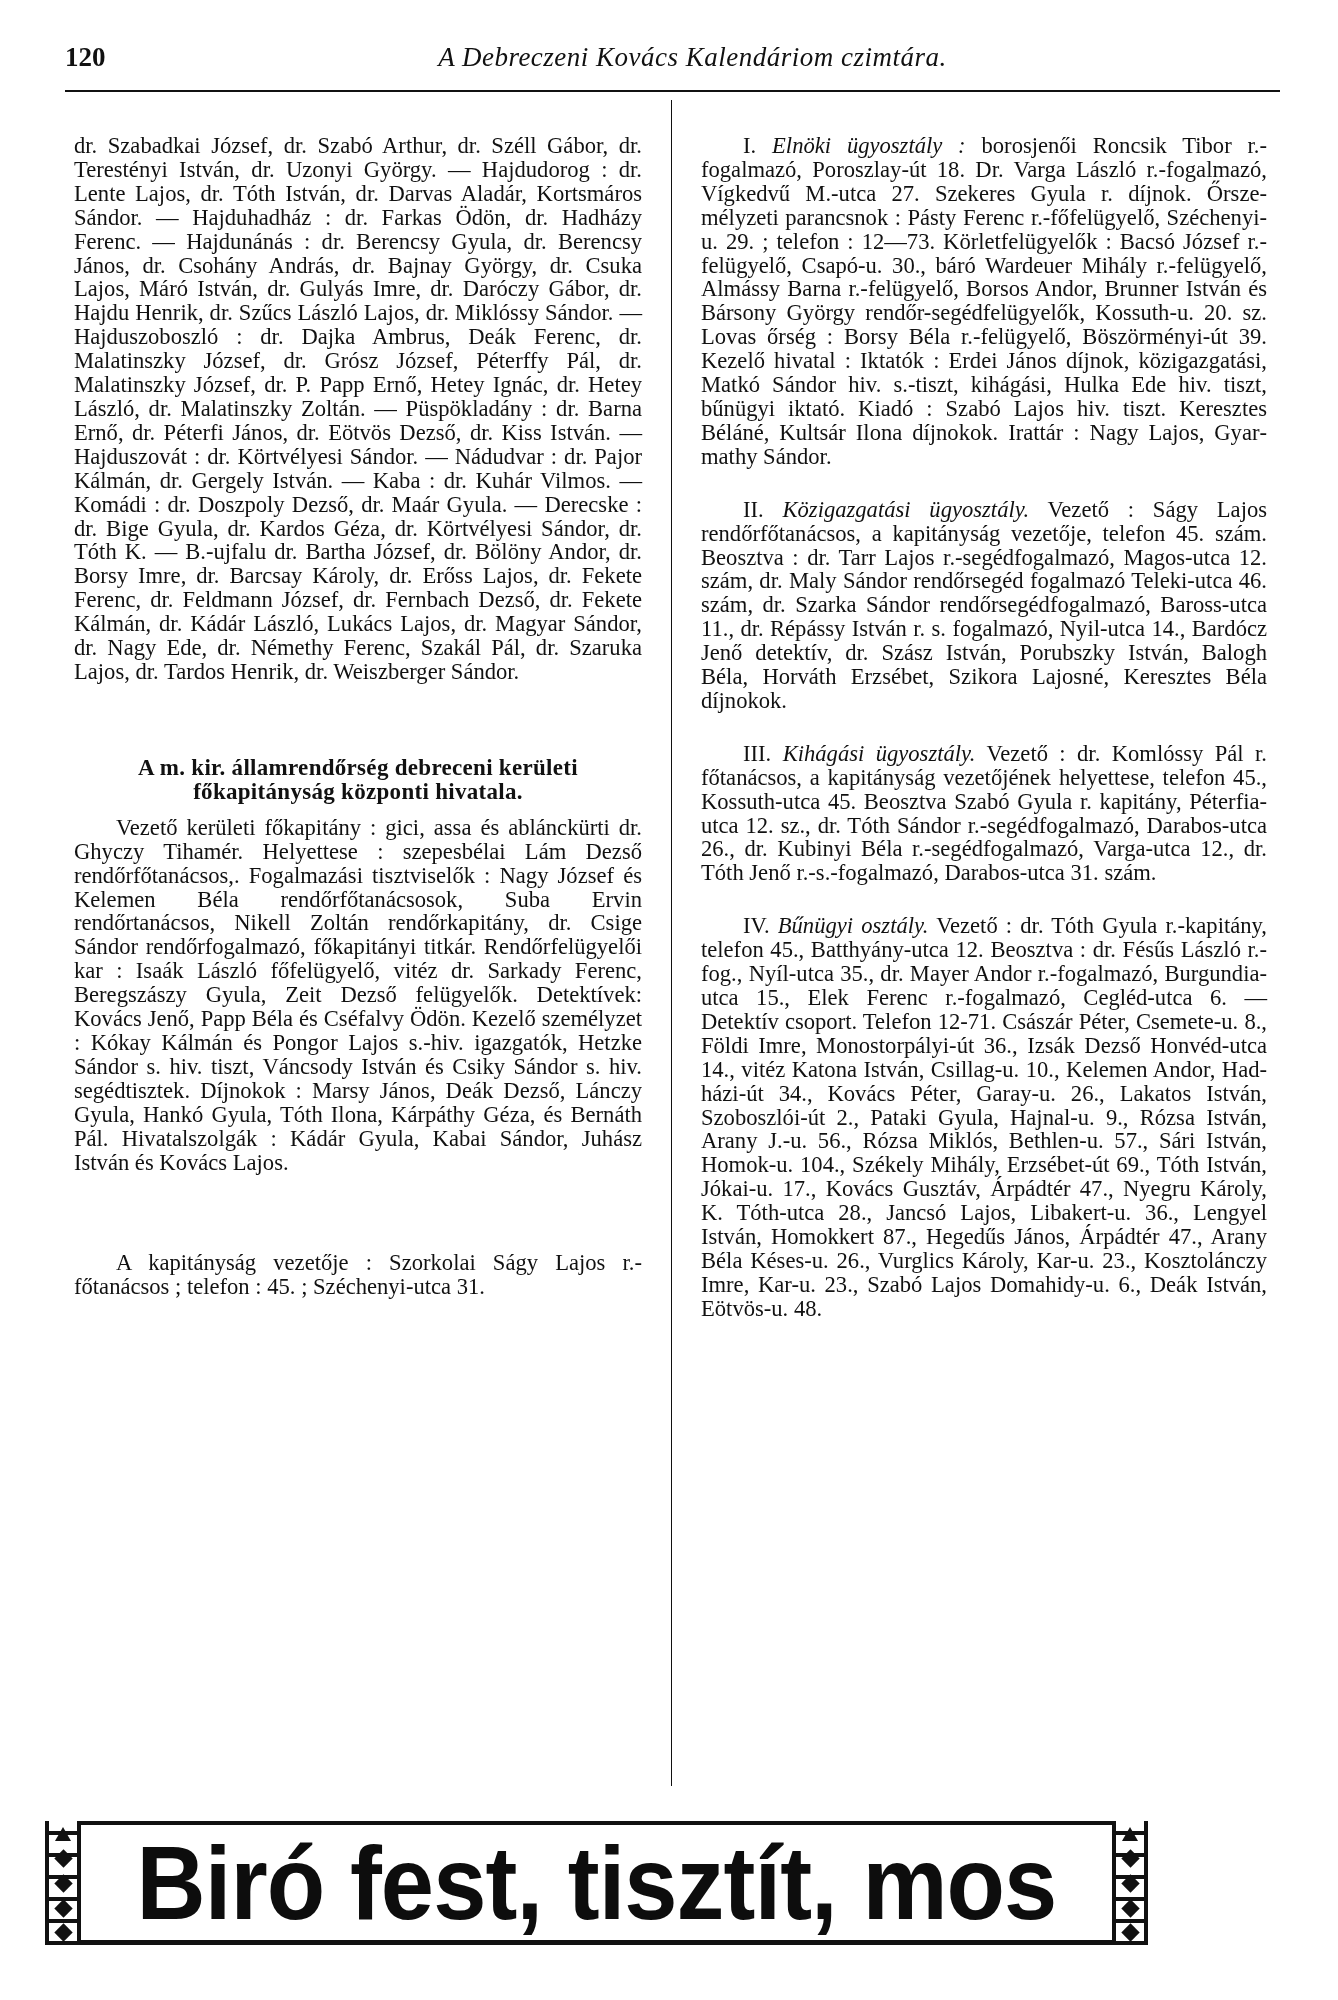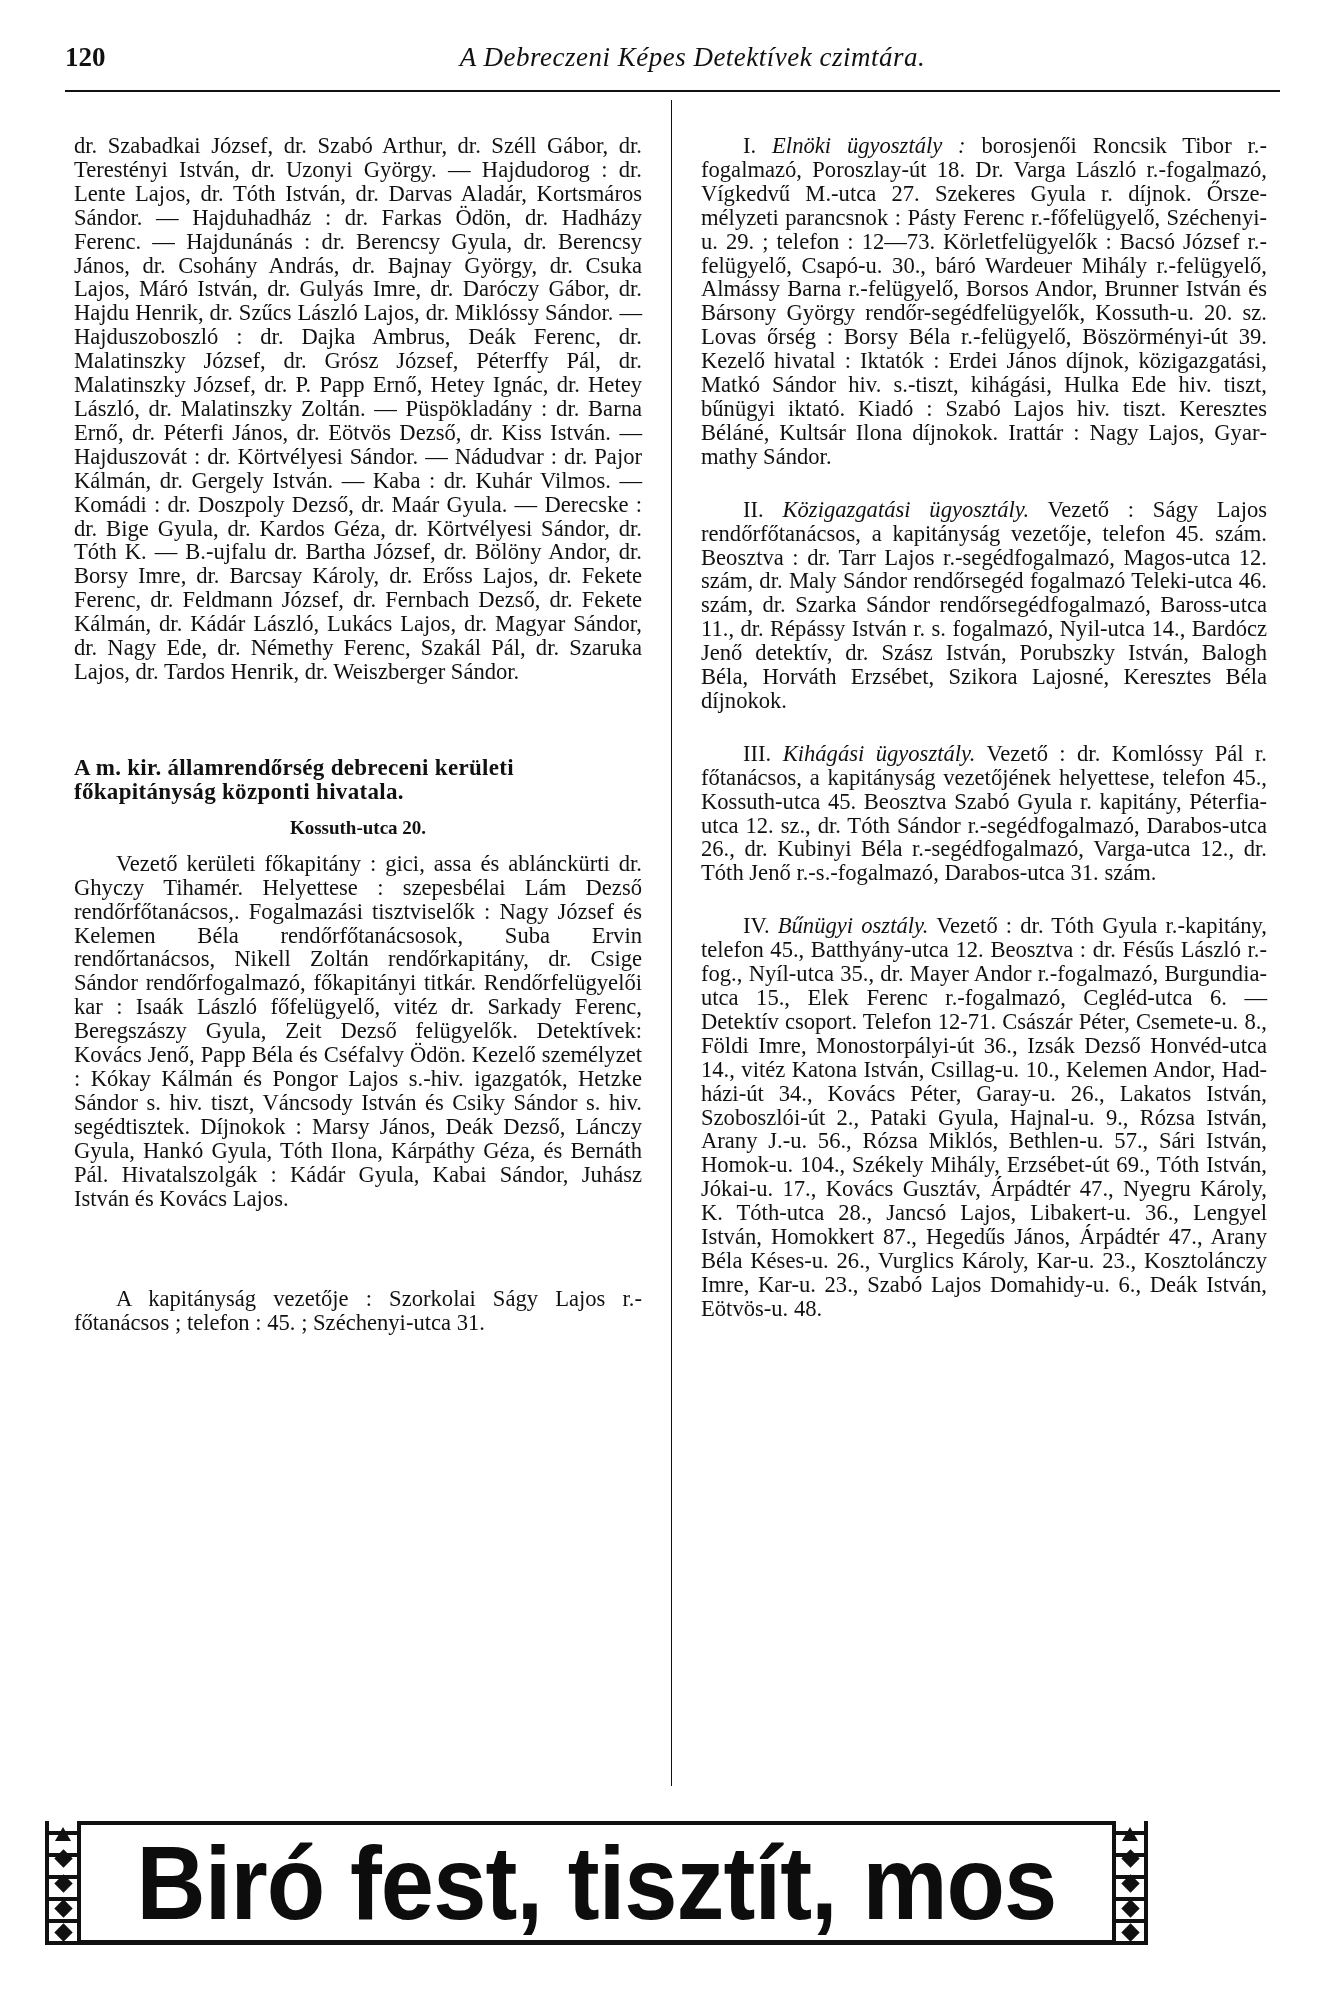--- a/index.html
+++ b/index.html
@@ -31,21 +31,21 @@
   .col {
     position: absolute; top: 122px;
     font-family: "Liberation Serif", serif; font-size: 22.6px; line-height: 23.9px;
     text-align: justify; hyphens: manual;
   }
   .col-left { left: 62px; width: 592px; }
   .col-right { left: 689px; width: 590px; }
   .col p { margin: 12px; }
   .indent { text-indent: 42px; }
   .section-heading {
-    font-family: "Liberation Serif", serif; font-weight: bold; text-align: left;
+    font-family: "Liberation Serif", serif; font-weight: bold; text-align: center;
     font-size: 23px; line-height: 24px; margin: 0; letter-spacing: 0.3px;
   }
   .address-line {
     text-align: center; font-size: 19px; font-weight: bold; line-height: 24px; margin: 8px 0 2px 0;
   }
   .gap-large { height: 48px; }
   .gap-small { height: 5px; }
   em { font-style: italic; }
 
   .ad-banner {
@@ -76,30 +76,29 @@
     font-size: 104px; line-height: 112px; letter-spacing: -1px;
     transform: scaleX(0.92); transform-origin: center;
     color: #0d0d0d;
   }
 </style>
 </head>
 <body>
 
 <div class="header">
   <div class="page-number">120</div>
-  <div class="running-title">A Debreczeni Képes Detektívek czimtára.</div>
+  <div class="running-title">A Debreczeni Kovács Kalendáriom czimtára.</div>
 </div>
 <div class="header-rule"></div>
 <div class="column-divider"></div>
 
 <div class="col col-left">
   <p>dr. Szabadkai József, dr. Szabó Arthur, dr. Széll Gábor, dr. Terestényi István, dr. Uzonyi György. — Hajdudorog : dr. Lente Lajos, dr. Tóth István, dr. Darvas Aladár, Korts­máros Sándor. — Hajduhadház : dr. Farkas Ödön, dr. Hadházy Ferenc. — Hajdunánás : dr. Berencsy Gyula, dr. Berencsy János, dr. Csohány András, dr. Bajnay György, dr. Csuka Lajos, Máró István, dr. Gulyás Imre, dr. Daróczy Gábor, dr. Hajdu Henrik, dr. Szűcs László Lajos, dr. Miklóssy Sándor. — Hajduszoboszló : dr. Dajka Ambrus, Deák Ferenc, dr. Malatinszky József, dr. Grósz József, Péterffy Pál, dr. Malatinszky József, dr. P. Papp Ernő, Hetey Ignác, dr. Hetey László, dr. Malatinszky Zoltán. — Püspökladány : dr. Barna Ernő, dr. Péterfi János, dr. Eötvös Dezső, dr. Kiss István. — Hajduszovát : dr. Körtvélyesi Sándor. — Nádudvar : dr. Pajor Kálmán, dr. Gergely István. — Kaba : dr. Kuhár Vilmos. — Komádi : dr. Doszpoly Dezső, dr. Maár Gyula. — Derecske : dr. Bige Gyula, dr. Kardos Géza, dr. Körtvélyesi Sándor, dr. Tóth K. — B.-ujfalu dr. Bartha József, dr. Bölöny Andor, dr. Borsy Imre, dr. Barcsay Károly, dr. Erőss Lajos, dr. Fekete Ferenc, dr. Feldmann József, dr. Fernbach Dezső, dr. Fekete Kálmán, dr. Kádár László, Lu­kács Lajos, dr. Magyar Sándor, dr. Nagy Ede, dr. Némethy Ferenc, Szakál Pál, dr. Szaruka Lajos, dr. Tardos Henrik, dr. Weiszberger Sándor.</p>
   <div class="gap-large"></div>
   <p class="section-heading">A m. kir. államrendőrség debreceni kerületi főkapitányság központi hivatala.</p>
-  <p class="address-line">Kossuth-utca 20.</p>
   <p class="indent">Vezető kerületi főkapitány : gici, assa és ablánckürti dr. Ghyczy Tihamér. Helyettese : szepesbélai Lám Dezső rendőrfőtanácsos,. Fogalmazási tisztviselők : Nagy József és Kelemen Béla rendőrfőtanácsosok, Suba Er­vin rendőrtanácsos, Nikell Zoltán rendőr­kapitány, dr. Csige Sándor rendőrfogalmazó, főkapitányi titkár. Rendőrfelügyelői kar : Isaák László főfelügyelő, vitéz dr. Sarkady Ferenc, Beregszászy Gyula, Zeit Dezső fel­ügyelők. Detektívek: Kovács Jenő, Papp Béla és Cséfalvy Ödön. Kezelő személyzet : Kókay Kálmán és Pongor Lajos s.-hiv. igazgatók, Hetzke Sándor s. hiv. tiszt, Váncsody István és Csiky Sándor s. hiv. segédtisztek. Díj­nokok : Marsy János, Deák Dezső, Lánczy Gyula, Hankó Gyula, Tóth Ilona, Kárpáthy Géza, és Bernáth Pál. Hivatalszolgák : Kádár Gyula, Kabai Sándor, Juhász István és Ko­vács Lajos.</p>
   <div class="gap-large"></div>
   <div class="gap-small"></div>
   <p class="indent">A kapitányság vezetője : Szorkolai Ságy Lajos r.-főtanácsos ; telefon : 45. ; Széchenyi-utca 31.</p>
 </div>
 
 <div class="col col-right">
   <p class="indent">
     <span>I.</span>
     <em>Elnöki ügyosztály :</em>

